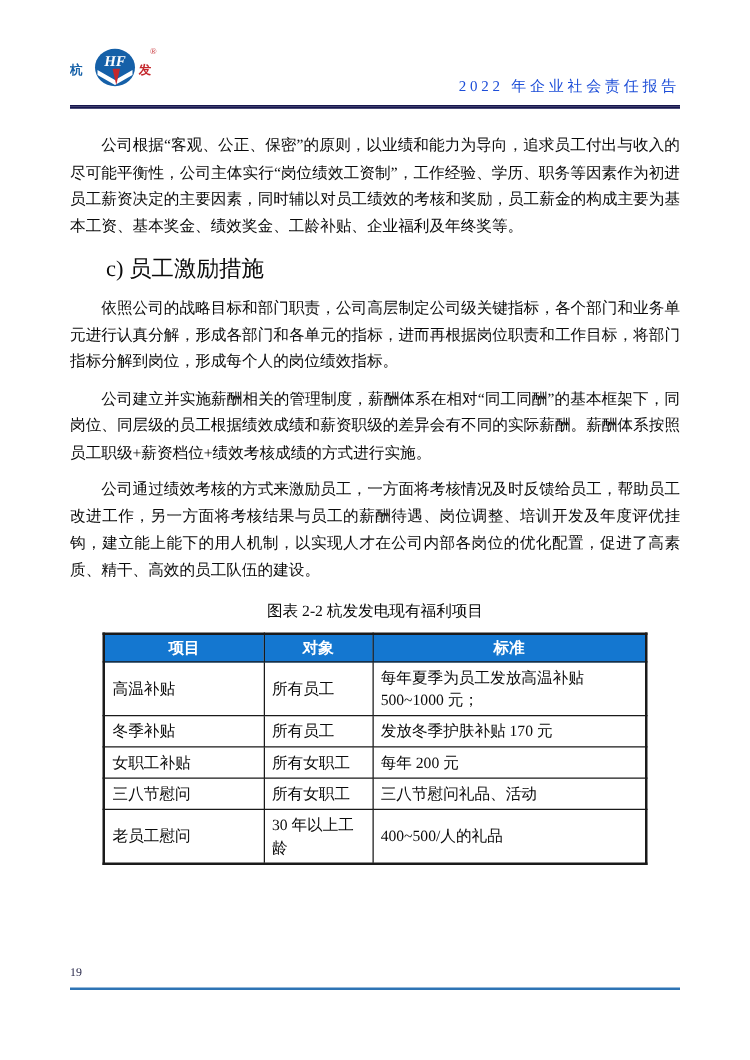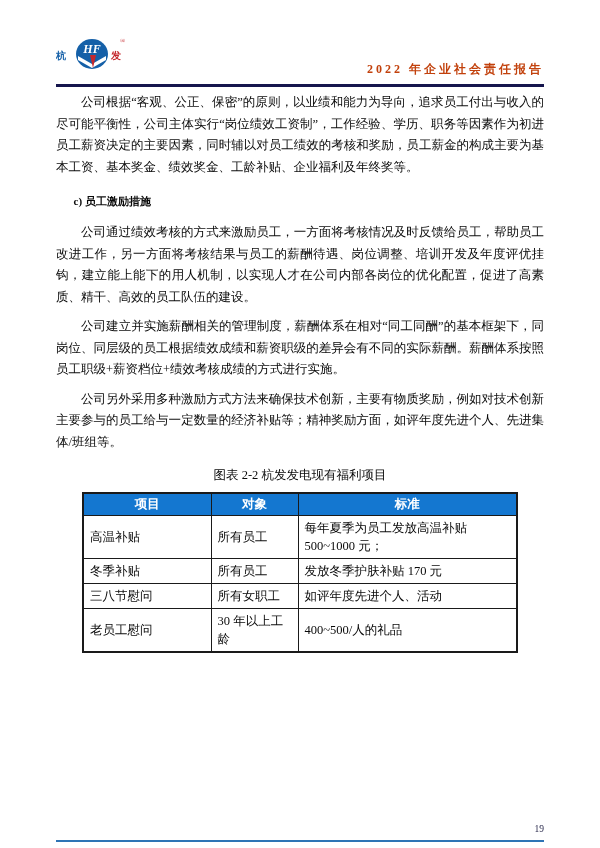--- a/index.html
+++ b/index.html
@@ -18,46 +18,46 @@
   .header {
     display: flex;
     justify-content: space-between;
     align-items: flex-end;
     padding: 28px 56px 4px 56px;
     height: 84px;
   }
   .logo { width: 74px; height: 40px; flex: 0 0 auto; margin-bottom: 6px; }
   .report-title {
     font-size: 12px;
-    font-weight: bold;
+    font-weight: normal;
     letter-spacing: 3px;
-    color: #c2410c;
+    color: #1d4ed8;
     white-space: nowrap;
     padding-bottom: 2px;
   }
   .header-rule {
     margin: 0 56px;
     height: 2px;
     border-top: 1px solid #15154d;
     border-bottom: 2px solid #15154d;
   }
   
-  .content { padding: 5px 56px 0 56px; }
+  .content { padding: 19px 56px 0 56px; }
   .body-par {
     margin: 0 0 8px 0;
     text-indent: 2em;
     text-align: justify;
     font-size: 12.5px;
     line-height: 21.5px;
   }
   .section-heading {
     margin: 13px 0 11px 0;
     padding-left: 1.6em;
-    font-size: 11px;
-    font-weight: bold;
+    font-size: 18px;
+    font-weight: normal;
     line-height: 20px;
   }
   
   .table-caption {
     text-align: center;
     font-weight: normal;
     font-size: 12.5px;
     margin: 14px 0 8px 0;
   }
   table.benefits {
@@ -86,22 +86,22 @@
     padding: 3px 6px;
     line-height: 18px;
     vertical-align: middle;
     text-align: left;
   }
   
   .footer {
     position: absolute;
     left: 56px;
     right: 56px;
-    top: 824px;
-    text-align: right;
+    top: 774px;
+    text-align: left;
   }
   .page-number { font-size: 9.5px; color: #2b2b4d; }
   .footer-rule { margin-top: 6px; height: 2px; background: #2e74b5; }
 </style>
 </head>
 <body>
 
 <div class="page">
 
   <div class="header">
@@ -116,23 +116,23 @@
     </svg>
     <div class="report-title">2022 年企业社会责任报告</div>
   </div>
   <div class="header-rule"></div>
 
   <div class="content">
     <p class="body-par">公司根据“客观、公正、保密”的原则，以业绩和能力为导向，追求员工付出与收入的尽可能平衡性，公司主体实行“岗位绩效工资制”，工作经验、学历、职务等因素作为初进员工薪资决定的主要因素，同时辅以对员工绩效的考核和奖励，员工薪金的构成主要为基本工资、基本奖金、绩效奖金、工龄补贴、企业福利及年终奖等。</p>
 
     <div class="section-heading">c) 员工激励措施</div>
 
+    <p class="body-par">依照公司的战略目标和部门职责，公司高层制定公司级关键指标，各个部门和业务单元进行认真分解，形成各部门和各单元的指标，进而再根据岗位职责和工作目标，将部门指标分解到岗位，形成每个人的岗位绩效指标。</p>
+    <p class="body-par">公司建立并实施薪酬相关的管理制度，薪酬体系在相对“同工同酬”的基本框架下，同岗位、同层级的员工根据绩效成绩和薪资职级的差异会有不同的实际薪酬。薪酬体系按照员工职级+薪资档位+绩效考核成绩的方式进行实施。</p>
     <p class="body-par">公司通过绩效考核的方式来激励员工，一方面将考核情况及时反馈给员工，帮助员工改进工作，另一方面将考核结果与员工的薪酬待遇、岗位调整、培训开发及年度评优挂钩，建立能上能下的用人机制，以实现人才在公司内部各岗位的优化配置，促进了高素质、精干、高效的员工队伍的建设。</p>
-    <p class="body-par">公司建立并实施薪酬相关的管理制度，薪酬体系在相对“同工同酬”的基本框架下，同岗位、同层级的员工根据绩效成绩和薪资职级的差异会有不同的实际薪酬。薪酬体系按照员工职级+薪资档位+绩效考核成绩的方式进行实施。</p>
-    <p class="body-par">公司另外采用多种激励方式方法来确保技术创新，主要有物质奖励，例如对技术创新主要参与的员工给与一定数量的经济补贴等；精神奖励方面，如评年度先进个人、先进集体/班组等。</p>
 
     <div class="table-caption">图表 2-2 杭发发电现有福利项目</div>
 
     <table class="benefits">
       <colgroup>
           <col class="c1">
           <col class="c2">
           <col class="c3">
         </colgroup>
       <thead>
@@ -147,23 +147,28 @@
           <td>高温补贴</td>
           <td>所有员工</td>
           <td>每年夏季为员工发放高温补贴 500~1000 元；</td>
         </tr>
         <tr>
           <td>冬季补贴</td>
           <td>所有员工</td>
           <td>发放冬季护肤补贴 170 元</td>
         </tr>
         <tr>
+          <td>女职工补贴</td>
+          <td>所有女职工</td>
+          <td>每年 200 元</td>
+        </tr>
+        <tr>
           <td>三八节慰问</td>
           <td>所有女职工</td>
-          <td>如评年度先进个人、活动</td>
+          <td>三八节慰问礼品、活动</td>
         </tr>
         <tr>
           <td>老员工慰问</td>
           <td>30 年以上工龄</td>
           <td>400~500/人的礼品</td>
         </tr>
       </tbody>
     </table>
   </div>
 

